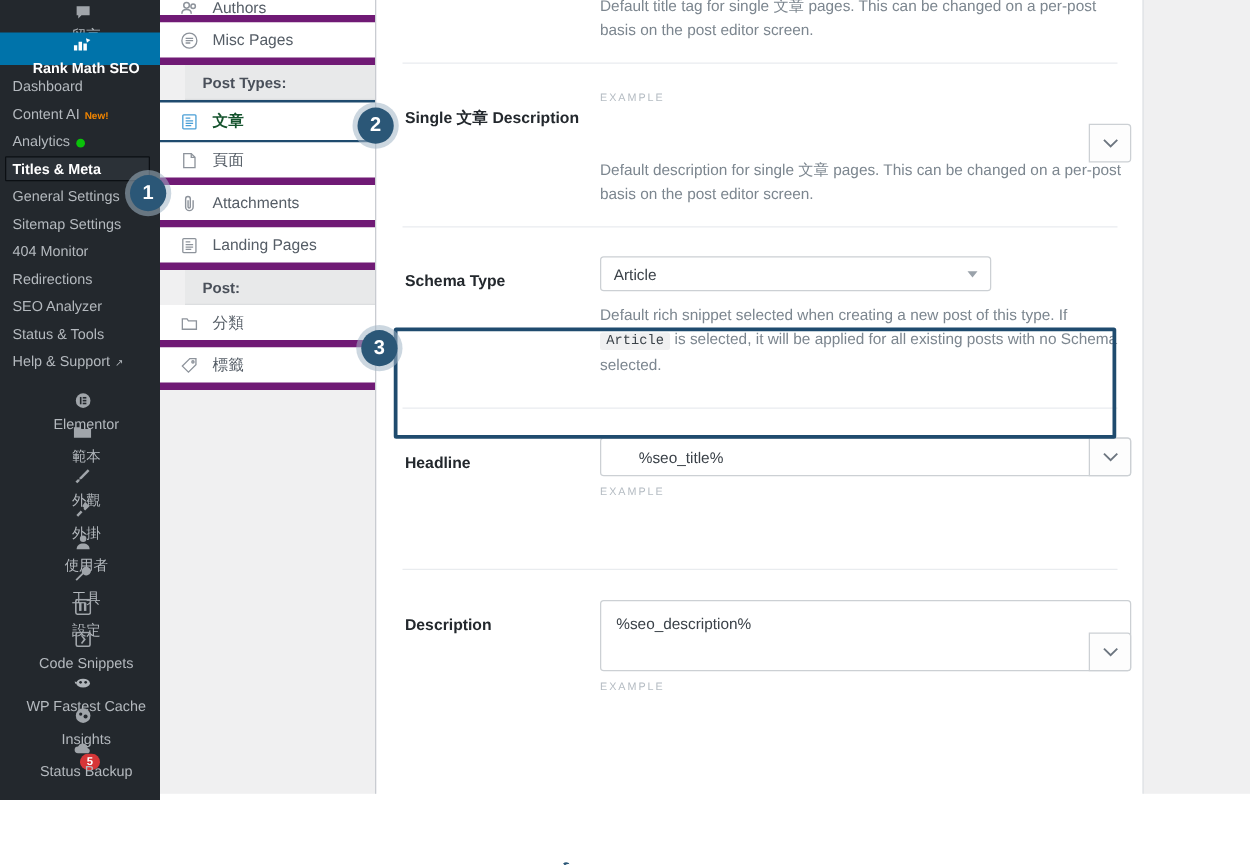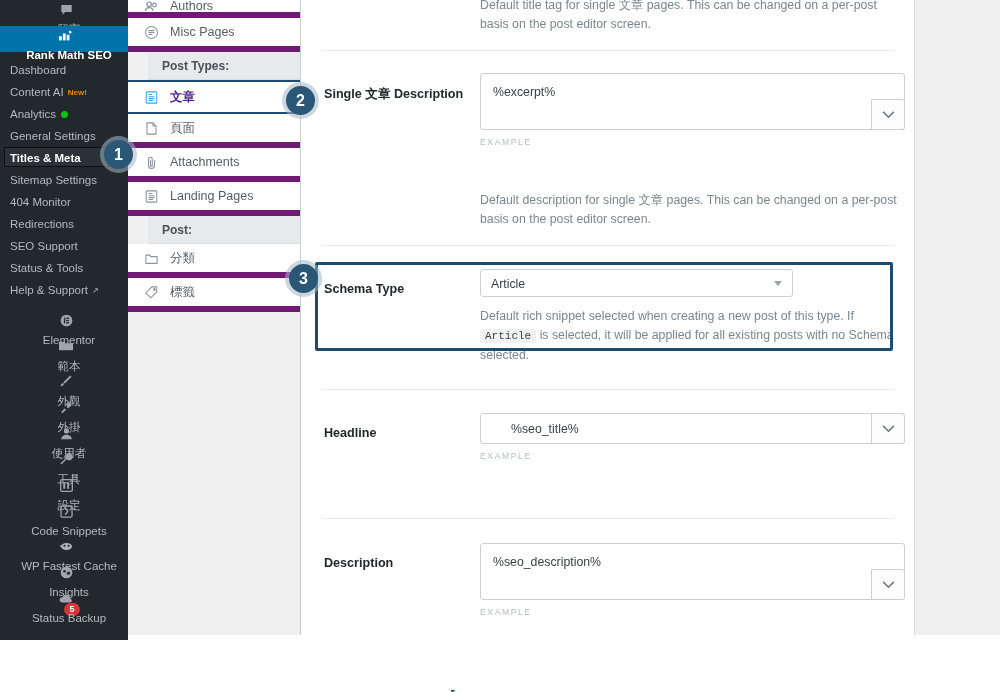--- a/index.html
+++ b/index.html
@@ -74,21 +74,21 @@
   .nav-row .nico {
     width: 18px; flex: 0 0 18px; margin-right: 10px; color: #8d939b;
     display: inline-flex; align-items: center; justify-content: center;
   }
   .nav-head {
     display: flex; align-items: center; height: 28px; padding-left: 14px;
     font-size: 12px; color: #4a505a; font-weight: bold;
     background: #e8e9ea; border-bottom: 1px solid #dcdee0; margin-left: 20px;
   }
   .nav-row.active {
-    background: #fff; color: #4c1d95; font-weight: bold;
+    background: #fff; color: #14532d; font-weight: bold;
     border-top: 2.5px solid #1f4b6e; border-bottom: 2.5px solid #1f4b6e;
     height: 34px;
   }
   .nav-row.active .nico { color: #4a9fd6; }
 
   
   #content {
     position: absolute; left: 302px; top: 0; width: 613px; height: 635px;
     background: #fff; border-right: 1px solid #d5d9dd;
   }
@@ -204,38 +204,38 @@
       <span>Dashboard</span>
     </div>
     <div class="wp-sub">
       <span>Content AI</span>
       <span class="badge-new">New!</span>
     </div>
     <div class="wp-sub">
       <span>Analytics</span>
       <span class="dot-green"></span>
     </div>
-    <div class="wp-sub">
-      <span>General Settings</span>
-    </div>
     <div class="wp-sub" style="position:relative;">
       <div class="hl-box"></div>
       <span style="position:relative;z-index:2;color:#ffffff;font-weight:bold;">Titles &amp; Meta</span>
     </div>
     <div class="wp-sub">
+      <span>General Settings</span>
+    </div>
+    <div class="wp-sub">
       <span>Sitemap Settings</span>
     </div>
     <div class="wp-sub">
       <span>404 Monitor</span>
     </div>
     <div class="wp-sub">
       <span>Redirections</span>
     </div>
     <div class="wp-sub">
-      <span>SEO Support</span>
+      <span>SEO Analyzer</span>
     </div>
     <div class="wp-sub">
       <span>Status &amp; Tools</span>
     </div>
     <div class="wp-sub">
       <span>Help &amp; Support</span>
       <span class="ext-ico">↗</span>
     </div>
 
     <div class="wp-sep"></div>
@@ -446,21 +446,20 @@
 
     <div class="field-row" style="padding-top:0;">
       <div class="helptext" style="margin-top:-4px;">Default title tag for single 文章 pages. This can be changed on a per-post basis on the post editor screen.</div>
     </div>
 
     <div class="divider" style="margin-top:16px;"></div>
 
     <div class="field-row" style="margin-top:22px;position:relative;">
       <div class="flabel">Single 文章 Description</div>
       <div class="fieldwrap">
-        <div class="txtarea">%excerpt%</div>
         <div class="chev-btn ta">
           <svg width="13" height="8" viewBox="0 0 14 9" fill="none" stroke="#6d7680" stroke-width="1.7">
               <path d="M1 1l6 6 6-6"></path>
             </svg>
         </div>
         <div class="exlabel">EXAMPLE</div>
       </div>
     </div>
 
     <div class="field-row" style="margin-top:44px;">

